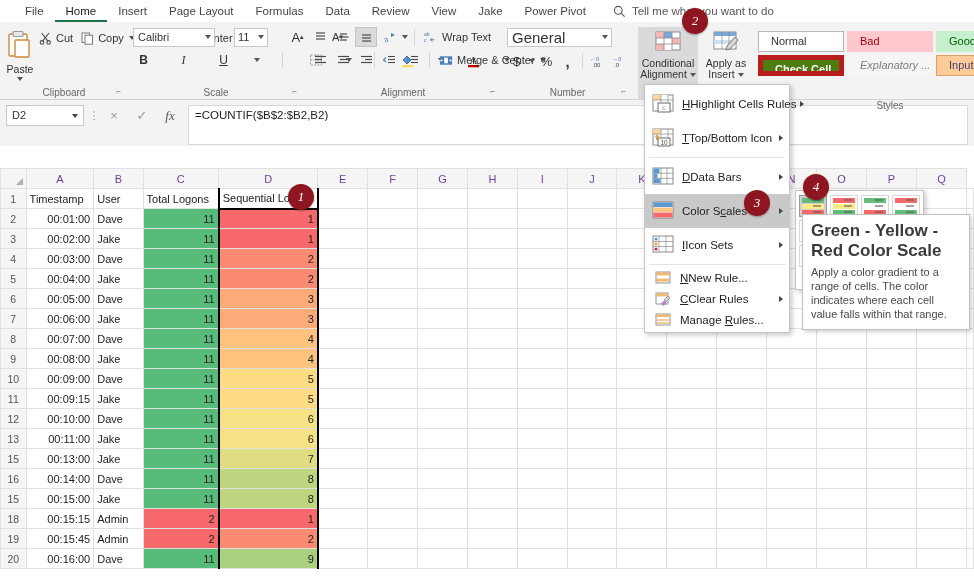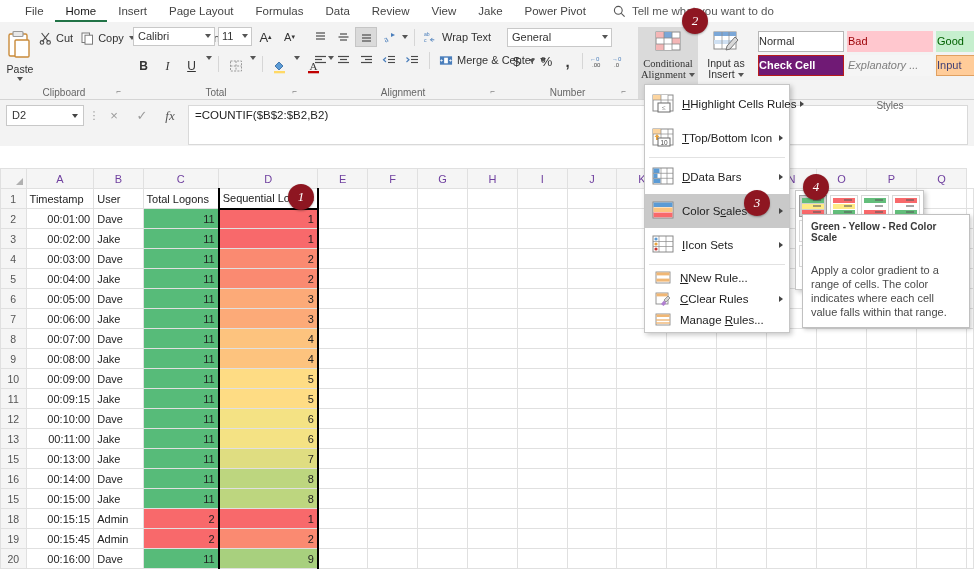--- a/index.html
+++ b/index.html
@@ -37,51 +37,51 @@
   .group-label { font-size:10px; color:#666; text-align:center; height:14px; line-height:14px; position:relative;}
   .group-label .dlg { position:absolute; right:2px; bottom:1px; font-size:8px; color:#888; }
   .vsep { width:1px; background:#dcdcdc; margin:4px 0 18px 0; }
 
   .bigbtn { width:54px; display:flex; flex-direction:column; align-items:center; padding-top:3px; cursor:default;}
   .bigbtn .cap { font-size:10.5px; color:#333; text-align:center; line-height:11px; margin-top:2px;}
   .smallitem { display:flex; align-items:center; gap:4px; font-size:11px; color:#333; height:18px; padding:0 3px; cursor:default; white-space:nowrap;}
   .smallitem .ic { width:14px; height:14px; display:flex; align-items:center; justify-content:center;}
 
   
-  .fontrow { display:flex; align-items:flex-start; gap:3px; margin-bottom:9px; }
+  .fontrow { display:flex; align-items:center; gap:19px; margin-bottom:3px; }
   .fname { width:82px; height:19px; border:1px solid #c8c8c8; background:#fff; font-size:11px;
            padding:0 4px; line-height:17px; color:#333; position:relative;}
   .fsize { width:34px; height:19px; border:1px solid #c8c8c8; background:#fff; font-size:11px;
            padding:0 3px; line-height:17px; color:#333;}
   .caretbox { position:absolute; right:3px; top:6px; width:0;height:0;border-left:3px solid transparent;
               border-right:3px solid transparent;border-top:4px solid #555;}
   .fbtn { width:21px; height:20px; display:flex; align-items:center; justify-content:center;
           font-size:12px; color:#333; cursor:default;}
   .caret-sm { width:0;height:0;border-left:3px solid transparent;border-right:3px solid transparent;
               border-top:4px solid #555; margin-left:1px;}
 
   
   .alignrow { display:flex; align-items:center; gap:1px; margin-bottom:3px;}
   .abtn { width:22px;height:20px;display:flex;align-items:center;justify-content:center;cursor:default;}
   .abtn.on { background:#dadada; border:1px solid #c5c5c5;}
 
   
-  .numfmt { width:105px;height:19px;border:1px solid #c8c8c8;background:#fff;font-size:11px;
+  .numfmt { width:105px;height:19px;border:1px solid #c8c8c8;background:#fff;font-size:15px;
             padding:0 4px;line-height:17px;color:#333;position:relative;margin-bottom:4px;}
   .numrow { display:flex; align-items:center; gap:2px;}
   .nbtn { height:20px; min-width:19px; display:flex;align-items:center;justify-content:center;
           font-size:12px;color:#333;cursor:default;padding:0 2px;}
 
   
-  .stylebox { width:86px; height:21px; font-size:11px; line-height:19px; padding:0 0;
+  .stylebox { width:86px; height:21px; font-size:11px; line-height:19px; padding:0 12px;
               border:1px solid transparent; white-space:nowrap; overflow:hidden; cursor:default;}
   .sg-normal { background:#fff; border:1px solid #b6b6b6; color:#333;}
   .sg-bad { background:#ffc7ce; color:#9c0006;}
   .sg-good { background:#c6efce; color:#006100;}
-  .sg-check { background:#701a75; border:1px solid #b91c1c; color:#fff; font-weight:600;}
+  .sg-check { background:#4d7c0f; border:5px solid #b91c1c; color:#fff; font-weight:600;}
   .sg-expl { background:#f5f5f5; color:#7f7f7f; font-style:italic;}
   .sg-input { background:#ffcc99; color:#3f3f76; border:1px solid #e0a060;}
 
   
   .fbar { height:46px; background:#f3f3f3; display:flex; align-items:flex-start; padding-top:5px; position:relative; z-index:3;}
   .namebox { width:78px; height:21px; background:#fff; border:1px solid #c8c8c8; margin-left:6px;
              font-size:11px; line-height:19px; padding:0 5px; position:relative; color:#333;}
   .nb-caret { position:absolute; right:5px; top:8px; width:0;height:0;border-left:3.5px solid transparent;
               border-right:3.5px solid transparent;border-top:4px solid #444;}
   .fbtns { display:flex; align-items:center; gap:0px; margin-left:4px; height:21px;}
@@ -137,21 +137,21 @@
   .csicon .band { flex:1; margin:0.5px 1px; position:relative;}
   .csicon .band::after{ content:""; position:absolute; left:52%; right:12%; top:35%; height:1.5px; background:rgba(90,90,90,.55);}
   .csmore { font-size:10.5px; color:#7a7a7a; padding:3px 6px 2px 8px; text-decoration:underline; opacity:.45;}
 
   
   .tooltip {
     position:absolute; left:802px; top:214px; width:168px; background:#fff;
     border:1px solid #c0c0c0; box-shadow:2px 2px 4px rgba(0,0,0,0.18); z-index:60;
     padding:6px 8px 8px 8px;
   }
-  .tt-title { font-size:10px; font-weight:700; color:#3a3a3a; margin-bottom:20px;}
+  .tt-title { font-size:17px; font-weight:700; color:#3a3a3a; margin-bottom:4px;}
   .tt-body { font-size:11px; color:#4a4a4a; line-height:14px;}
 
   
   .badge {
     position:absolute; width:26px; height:26px; border-radius:50%; background:#8e1621;
     color:#fff; font-size:13px; display:flex; align-items:center; justify-content:center;
     z-index:80; font-family:"Liberation Serif", serif; font-style:italic;
     box-shadow:0 1px 2px rgba(0,0,0,.3);
   }
 </style>
@@ -276,21 +276,21 @@
         <div class="fbtn">
           <svg width="15" height="15" viewBox="0 0 15 15">
             <text x="7.5" y="11" font-size="11" text-anchor="middle" fill="#3a3a3a" font-family="Liberation Serif, serif">A</text>
             <rect x="2" y="12" width="11" height="2.3" fill="#c00000"></rect>
           </svg>
         </div>
         <div class="caret-sm"></div>
       </div>
     </div>
     <div class="group-label">
-      <span>Total</span>
+      <span>Scale</span>
       <span class="dlg">⌐</span>
     </div>
   </div>
   <div class="vsep"></div>
 
   <div class="group" style="width:198px">
     <div class="group-body" style="flex-direction:column;">
       <div class="alignrow">
         <div class="abtn">
           <svg width="15" height="14" viewBox="0 0 15 14">
@@ -426,21 +426,21 @@
     </div>
     <div class="group-label">
       <span>Number</span>
       <span class="dlg">⌐</span>
     </div>
   </div>
   <div class="vsep"></div>
 
   <div class="group" style="flex:1">
     <div class="group-body">
-      <div class="bigbtn" style="width:60px;background:#dadada;height:72px;font-family:Liberation Serif, serif;">
+      <div class="bigbtn" style="width:60px;background:#dadada;height:72px;">
         <svg width="30" height="26" viewBox="0 0 30 26">
           <rect x="3" y="2" width="24" height="18" fill="#fff" stroke="#8a8a8a" stroke-width="1"></rect>
           <rect x="3" y="2" width="8" height="6" fill="#f4b6b6"></rect>
           <rect x="11" y="2" width="8" height="6" fill="#7ba7d7"></rect>
           <rect x="19" y="8" width="8" height="6" fill="#f4b6b6"></rect>
           <rect x="3" y="14" width="8" height="6" fill="#f4b6b6"></rect>
           <rect x="11" y="14" width="8" height="6" fill="#fff"></rect>
           <line x1="11" y1="2" x2="11" y2="20" stroke="#8a8a8a" stroke-width=".8"></line>
           <line x1="19" y1="2" x2="19" y2="20" stroke="#8a8a8a" stroke-width=".8"></line>
           <line x1="3" y1="8" x2="27" y2="8" stroke="#8a8a8a" stroke-width=".8"></line>
@@ -454,21 +454,21 @@
       </div>
       <div class="bigbtn" style="width:56px;">
         <svg width="30" height="26" viewBox="0 0 30 26">
           <rect x="3" y="2" width="22" height="17" fill="#fff" stroke="#8a8a8a" stroke-width="1"></rect>
           <rect x="3" y="2" width="22" height="4" fill="#7ba7d7"></rect>
           <rect x="3" y="10" width="22" height="4" fill="#cfe0f2"></rect>
           <line x1="11" y1="2" x2="11" y2="19" stroke="#8a8a8a" stroke-width=".7"></line>
           <line x1="18" y1="2" x2="18" y2="19" stroke="#8a8a8a" stroke-width=".7"></line>
           <path d="M16 16 L24 7 L27 10 L19 19 L15 20 Z" fill="#d8d8d8" stroke="#6a6a6a" stroke-width=".9"></path>
         </svg>
-        <div class="cap">Input as</div>
+        <div class="cap">Apply as</div>
         <div class="cap" style="margin-top:0;display:flex;align-items:center;gap:3px;">
           <span>Insert</span>
           <span style="width:0;height:0;border-left:3px solid transparent;border-right:3px solid transparent;border-top:4px solid #555;"></span>
         </div>
       </div>
       <div style="display:flex;flex-direction:column;gap:3px;padding-top:4px;padding-left:4px;">
         <div style="display:flex;gap:3px;">
           <div class="stylebox sg-normal">Normal</div>
           <div class="stylebox sg-bad">Bad</div>
           <div class="stylebox sg-good">Good</div>

